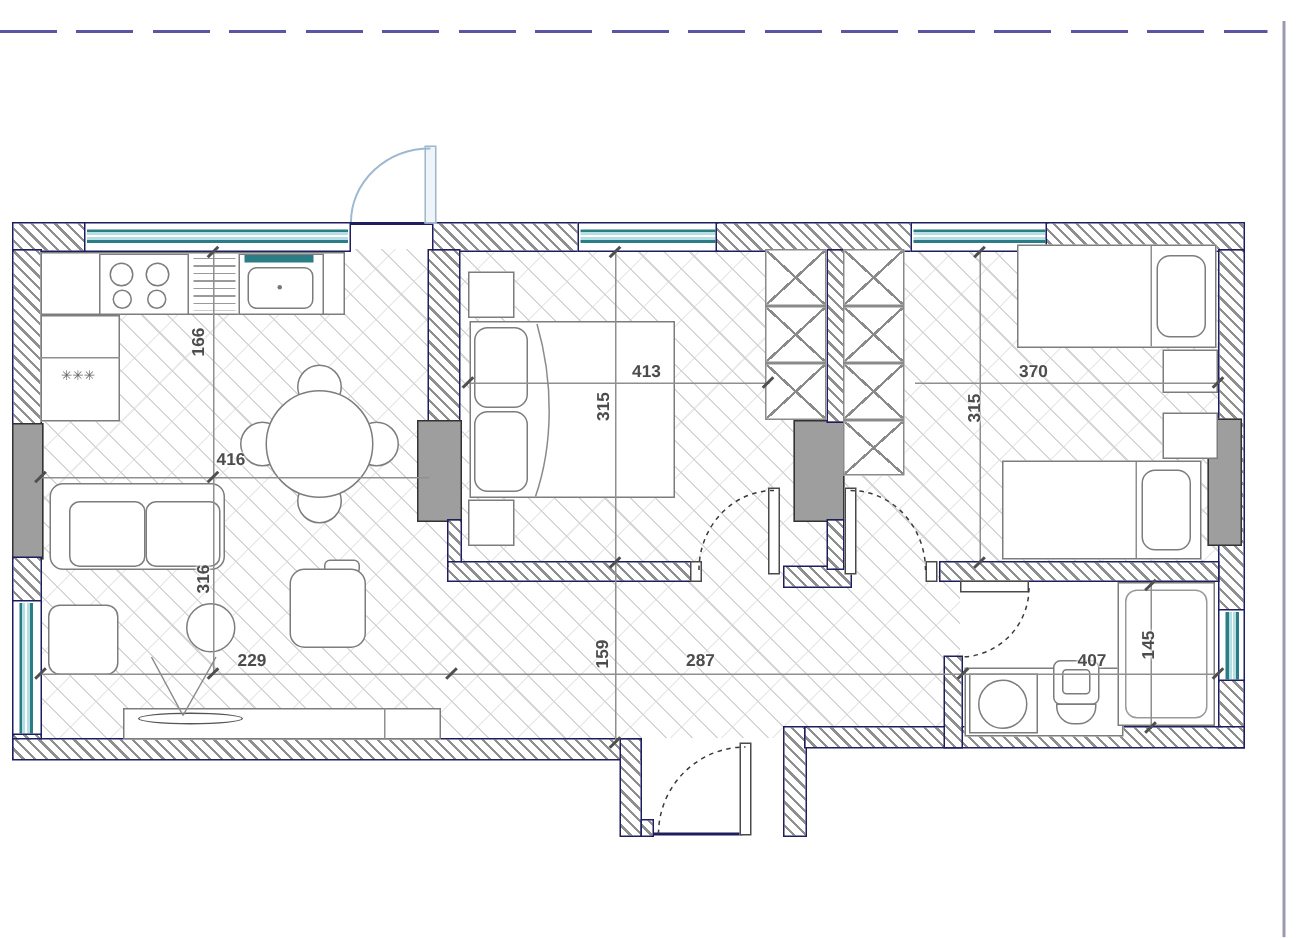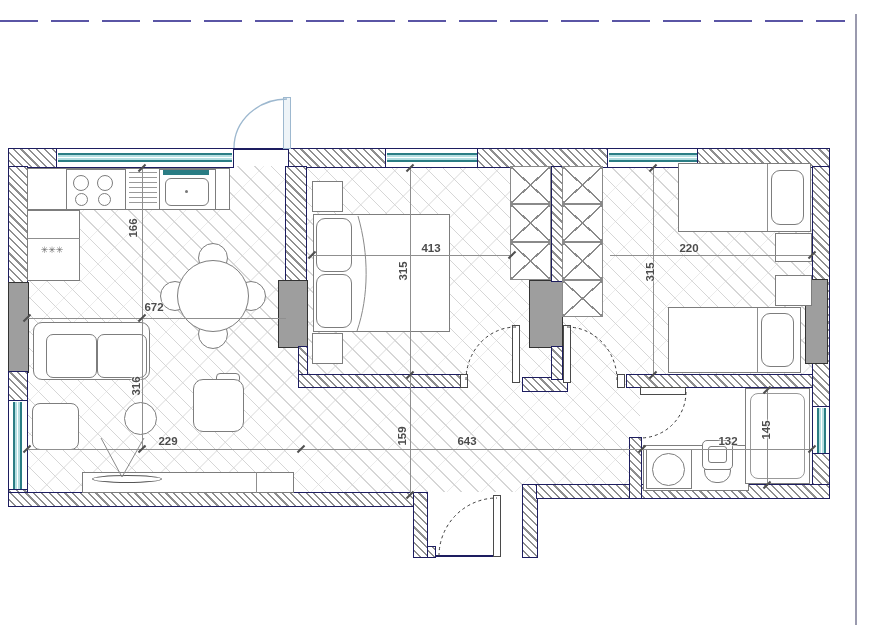--- a/index.html
+++ b/index.html
@@ -201,30 +201,30 @@
   <div class="tick" style="left:410px;top:495px;"></div>
   <div class="tick" style="left:312px;top:255px;"></div>
   <div class="tick" style="left:512px;top:255px;"></div>
   <div class="tick" style="left:653px;top:168px;"></div>
   <div class="tick" style="left:653px;top:375px;"></div>
   <div class="tick" style="left:812px;top:255px;"></div>
   <div class="tick" style="left:767px;top:390px;"></div>
   <div class="tick" style="left:767px;top:485px;"></div>
 
   <span class="dim rot" style="left:133px;top:228px;">166</span>
-  <span class="dim" style="left:154px;top:307px;">672</span>
+  <span class="dim" style="left:154px;top:307px;">416</span>
   <span class="dim rot" style="left:136px;top:386px;">316</span>
   <span class="dim" style="left:168px;top:441px;">229</span>
   <span class="dim" style="left:431px;top:248px;">413</span>
   <span class="dim rot" style="left:403px;top:271px;">315</span>
-  <span class="dim" style="left:689px;top:248px;">220</span>
+  <span class="dim" style="left:689px;top:248px;">370</span>
   <span class="dim rot" style="left:650px;top:272px;">315</span>
-  <span class="dim" style="left:467px;top:441px;">643</span>
+  <span class="dim" style="left:467px;top:441px;">287</span>
   <span class="dim rot" style="left:402px;top:436px;">159</span>
-  <span class="dim" style="left:728px;top:441px;">132</span>
+  <span class="dim" style="left:728px;top:441px;">407</span>
   <span class="dim rot" style="left:766px;top:430px;">145</span>
 
   <svg class="overlay" width="875" height="625" viewBox="0 0 875 625">
     <path class="arc-entry" d="M234 148 A53 49 0 0 1 287 99"></path>
     <path class="arc" d="M466 380 A50 53 0 0 1 516 327"></path>
     <path class="arc" d="M567 327 A50 53 0 0 1 617 380"></path>
     <path class="arc" d="M686 392 A46 46 0 0 1 640 438"></path>
     <path class="arc" d="M439 556 A58 58 0 0 1 497 498"></path>
     <path class="thin" d="M101 438 L122 477 M144 438 L122 477"></path>
     <path class="thin" d="M358 216 C369 254 369 296 357 331"></path>

